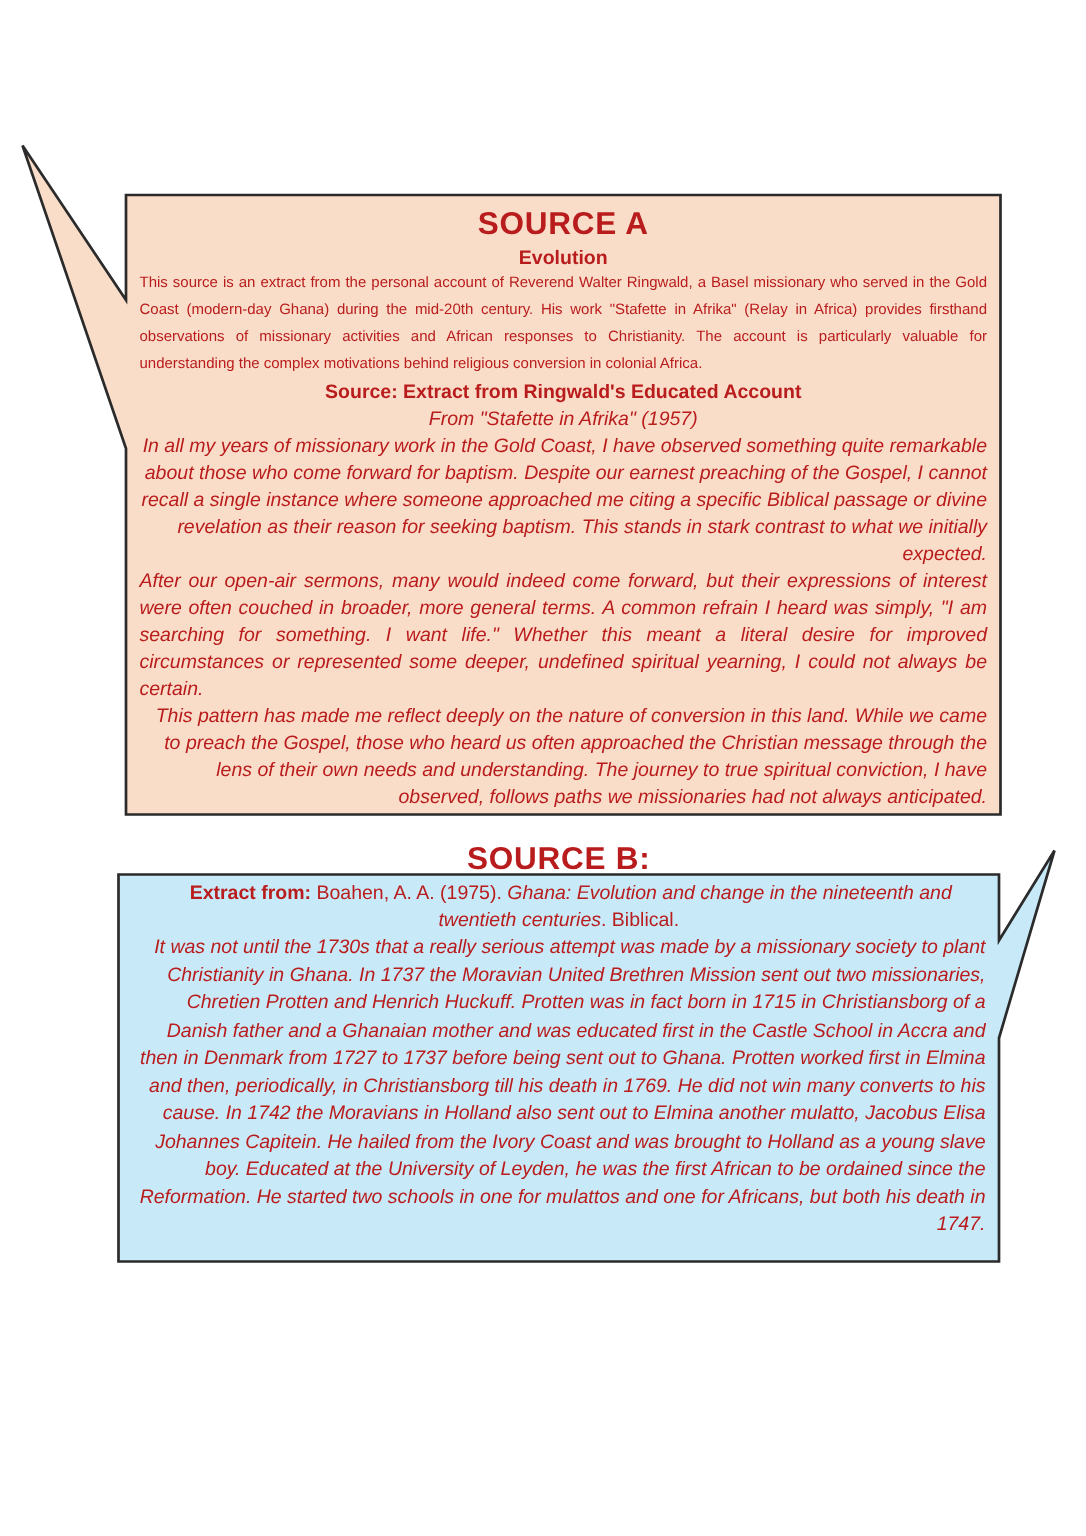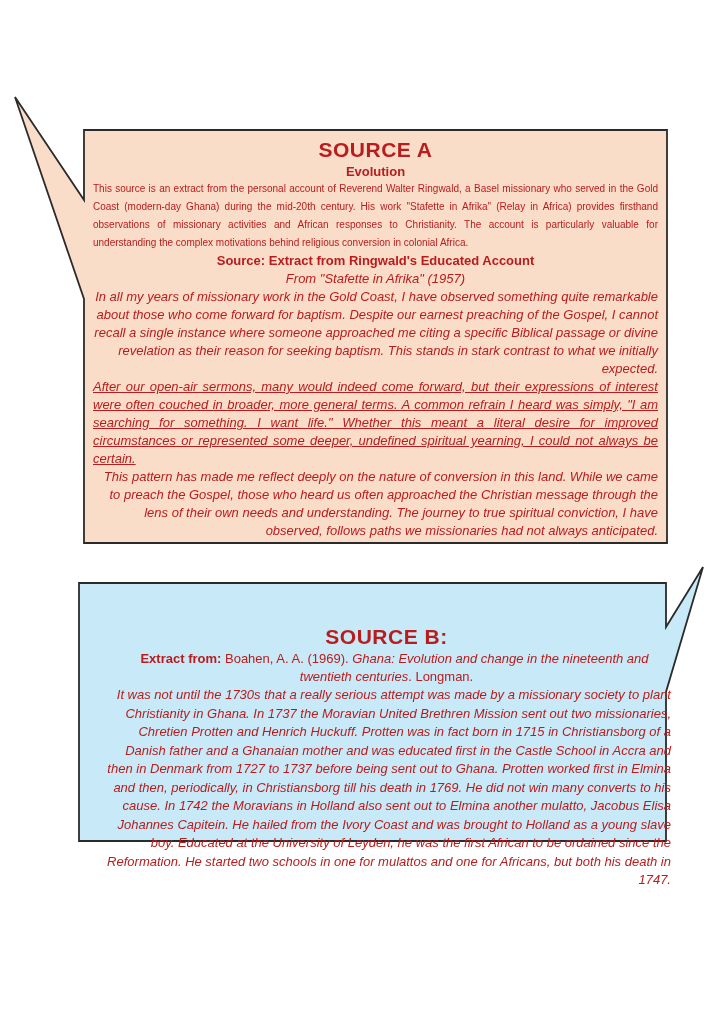--- a/index.html
+++ b/index.html
@@ -55,24 +55,24 @@
     font-size: 13px;
     font-style: italic;
     line-height: 18px;
   }
   .a-quote p {
     font-size: 13px;
     font-style: italic;
     line-height: 18px;
   }
   .align-center { text-align: right; }
-  .align-justify { text-align: justify; text-decoration: underline; }
+  .align-justify { text-align: justify; }
 
   
-  .box-b-text { left: 88px; top: 624px; width: 569px; margin-left: 14px; }
+  .box-b-text { left: 88px; top: 560px; width: 569px; }
   .b-title {
     text-align: center;
     font-size: 21px;
     font-weight: bold;
     letter-spacing: 0.5px;
     line-height: 26px;
   }
   .b-citation {
     text-align: center;
     font-size: 13px;
@@ -109,17 +109,17 @@
     <p class="a-src-sub">From "Stafette in Afrika" (1957)</p>
     <div class="a-quote">
       <p class="align-center">In all my years of missionary work in the Gold Coast, I have observed something quite remarkable about those who come forward for baptism. Despite our earnest preaching of the Gospel, I cannot recall a single instance where someone approached me citing a specific Biblical passage or divine revelation as their reason for seeking baptism. This stands in stark contrast to what we initially expected.</p>
       <p class="align-justify">After our open-air sermons, many would indeed come forward, but their expressions of interest were often couched in broader, more general terms. A common refrain I heard was simply, "I am searching for something. I want life." Whether this meant a literal desire for improved circumstances or represented some deeper, undefined spiritual yearning, I could not always be certain.</p>
       <p class="align-center">This pattern has made me reflect deeply on the nature of conversion in this land. While we came to preach the Gospel, those who heard us often approached the Christian message through the lens of their own needs and understanding. The journey to true spiritual conviction, I have observed, follows paths we missionaries had not always anticipated.</p>
     </div>
   </div>
 
   <div class="textbox box-b-text">
     <p class="b-title">SOURCE B:</p>
-    <p class="b-citation"><span class="cite-label">Extract from:</span><span> Boahen, A. A. (1969). </span><span class="cite-italic">Ghana: Evolution and change in the nineteenth and twentieth centuries</span><span>. Longman.</span></p>
+    <p class="b-citation"><span class="cite-label">Extract from:</span><span> Boahen, A. A. (1975). </span><span class="cite-italic">Ghana: Evolution and change in the nineteenth and twentieth centuries</span><span>. Biblical.</span></p>
     <p class="b-quote">It was not until the 1730s that a really serious attempt was made by a missionary society to plant Christianity in Ghana. In 1737 the Moravian United Brethren Mission sent out two missionaries, Chretien Protten and Henrich Huckuff. Protten was in fact born in 1715 in Christiansborg of a Danish father and a Ghanaian mother and was educated first in the Castle School in Accra and then in Denmark from 1727 to 1737 before being sent out to Ghana. Protten worked first in Elmina and then, periodically, in Christiansborg till his death in 1769. He did not win many converts to his cause. In 1742 the Moravians in Holland also sent out to Elmina another mulatto, Jacobus Elisa Johannes Capitein. He hailed from the Ivory Coast and was brought to Holland as a young slave boy. Educated at the University of Leyden, he was the first African to be ordained since the Reformation. He started two schools in one for mulattos and one for Africans, but both his death in 1747.</p>
   </div>
 
 </div>
 
 </body></html>

